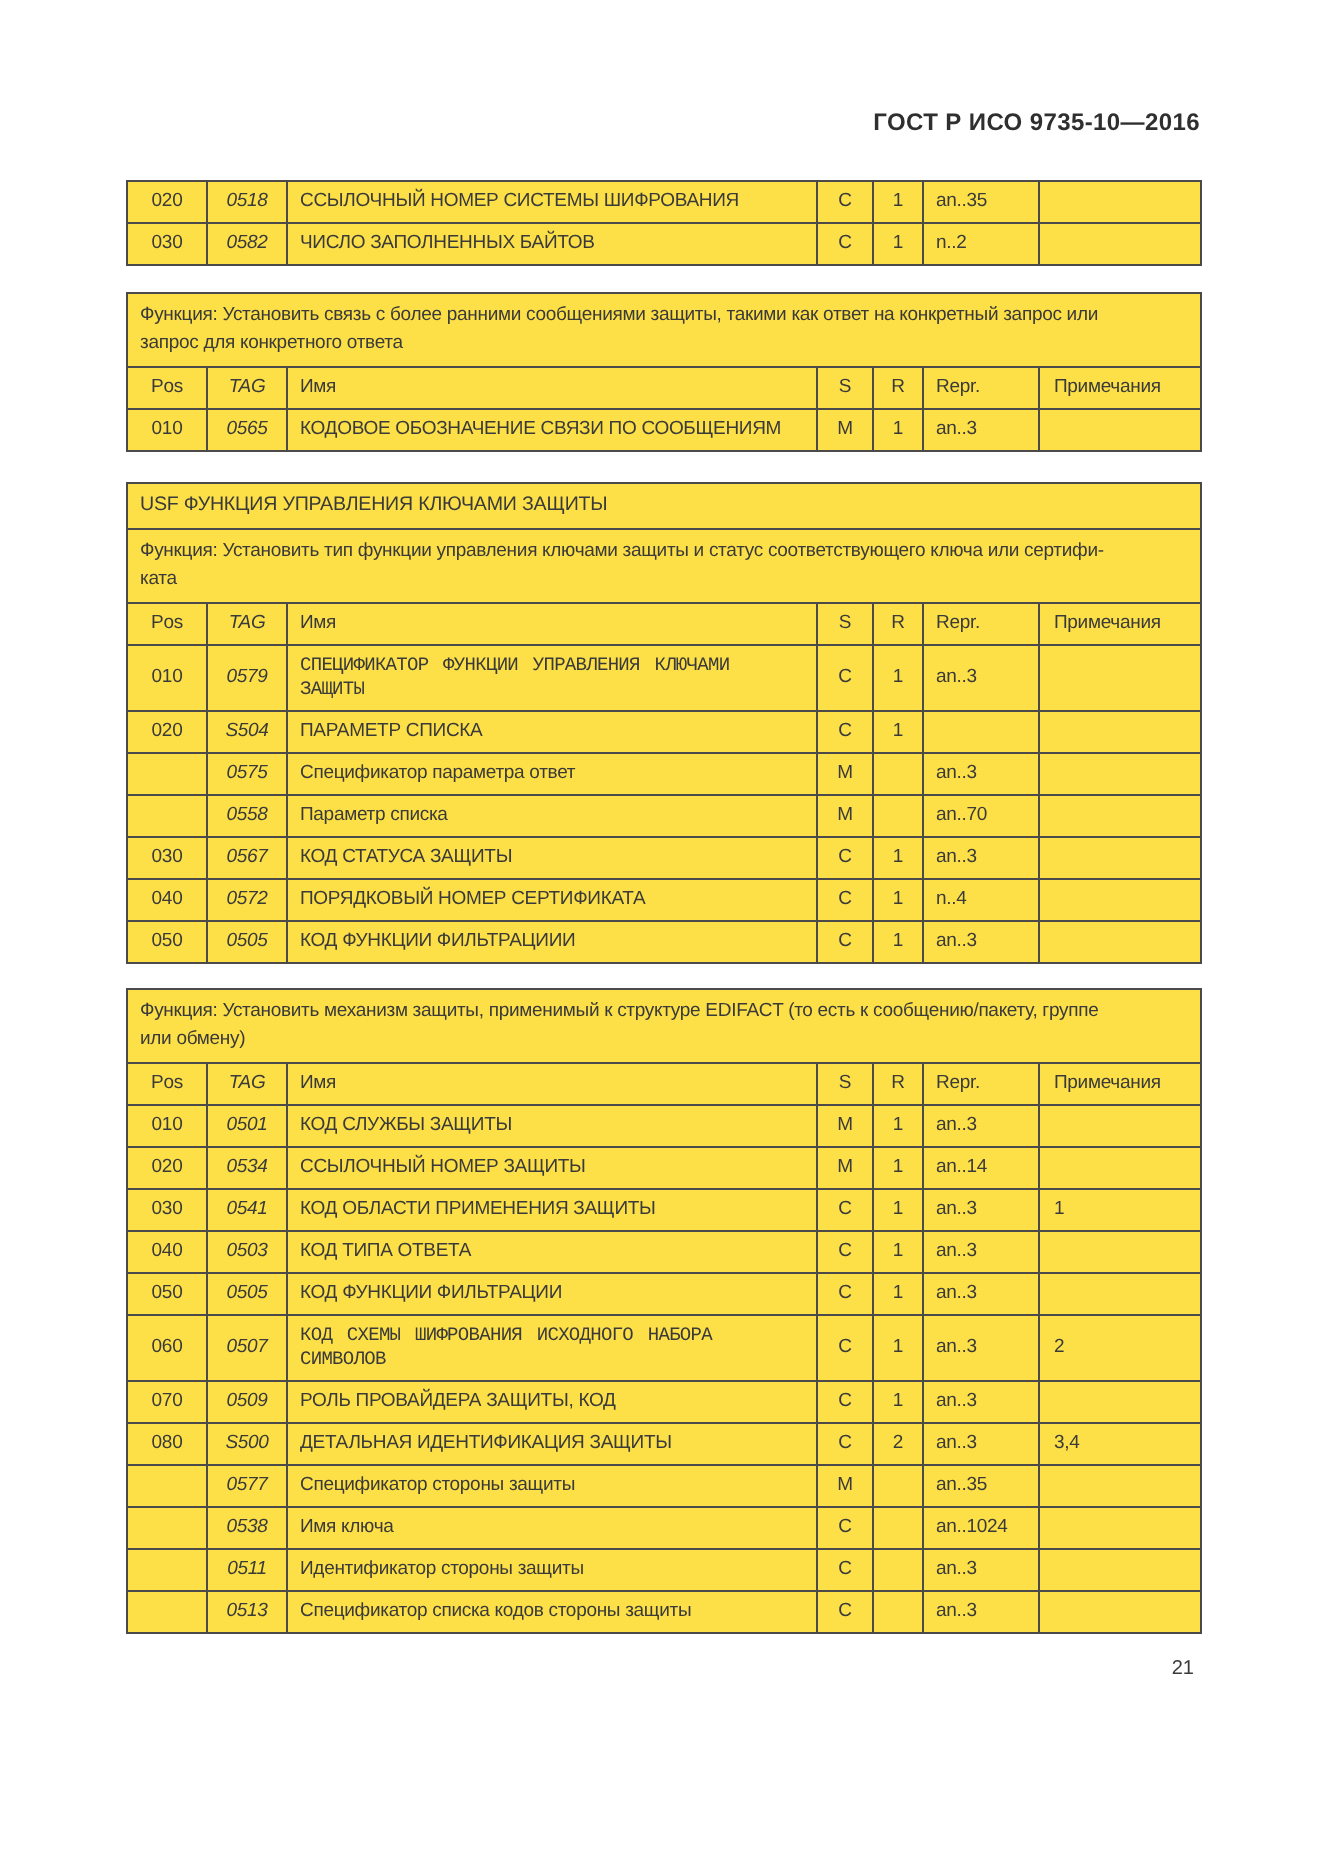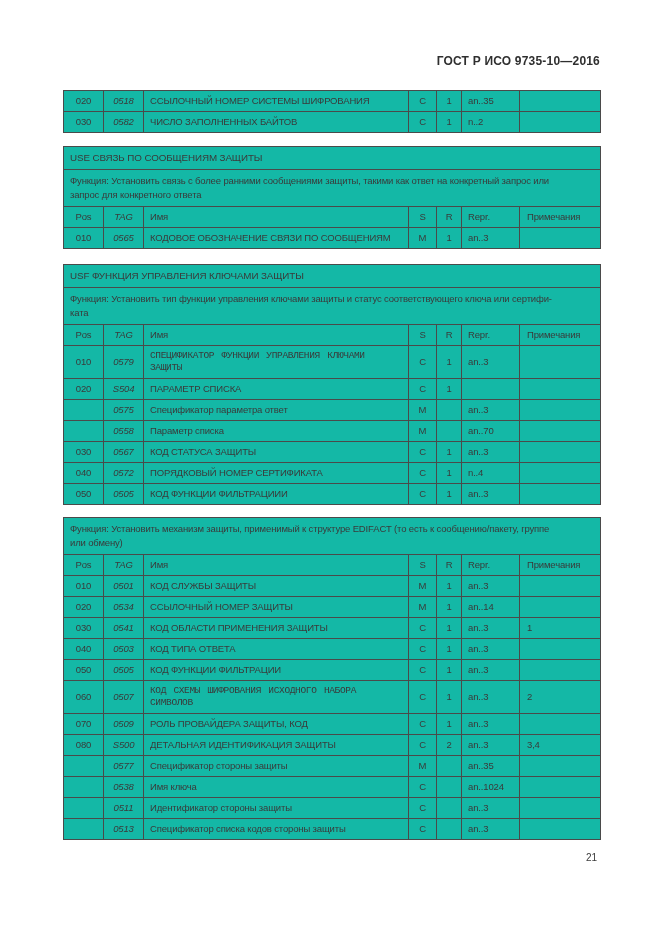--- a/index.html
+++ b/index.html
@@ -18,21 +18,21 @@
     font-weight:bold;
     font-size:12px;
     color:#2f2f2f;
     letter-spacing:0.2px;
   }
   table.doc-table{
     border-collapse:collapse;
     table-layout:fixed;
     width:537px;
     margin-left:63px;
-    background:#14b8a6;
+    background:#fde047;
   }
   .mt-first{margin-top:22px;}
   .mt-use{margin-top:13px;}
   .mt-usf{margin-top:15px;}
   .mt-ush{margin-top:12px;}
   td{
     border:1px solid #4a4a4a;
     font-size:9.5px;
     line-height:12px;
     letter-spacing:-0.15px;
@@ -111,23 +111,20 @@
     <colgroup>
       <col style="width:40px">
         <col style="width:40px">
         <col style="width:265px">
       <col style="width:28px">
         <col style="width:25px">
         <col style="width:58px">
         <col style="width:81px">
     </colgroup>
     <tbody>
-      <tr class="title-row">
-        <td colspan="7">USE СВЯЗЬ ПО СООБЩЕНИЯМ ЗАЩИТЫ</td>
-      </tr>
       <tr class="fn-row">
         <td colspan="7">Функция: Установить связь с более ранними сообщениями защиты, такими как ответ на конкретный запрос или
 запрос для конкретного ответа</td>
       </tr>
       <tr class="head-row">
         <td class="c-pos">Pos</td>
         <td class="c-tag">TAG</td>
         <td class="c-name">Имя</td>
         <td class="c-s">S</td>
         <td class="c-r">R</td>

